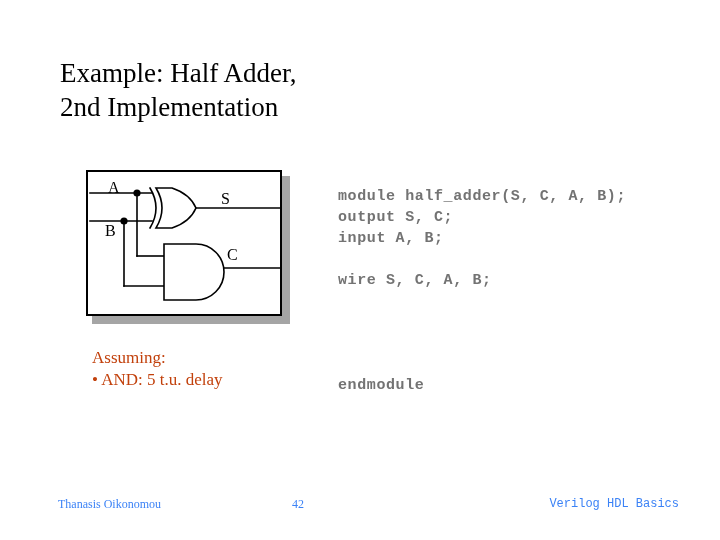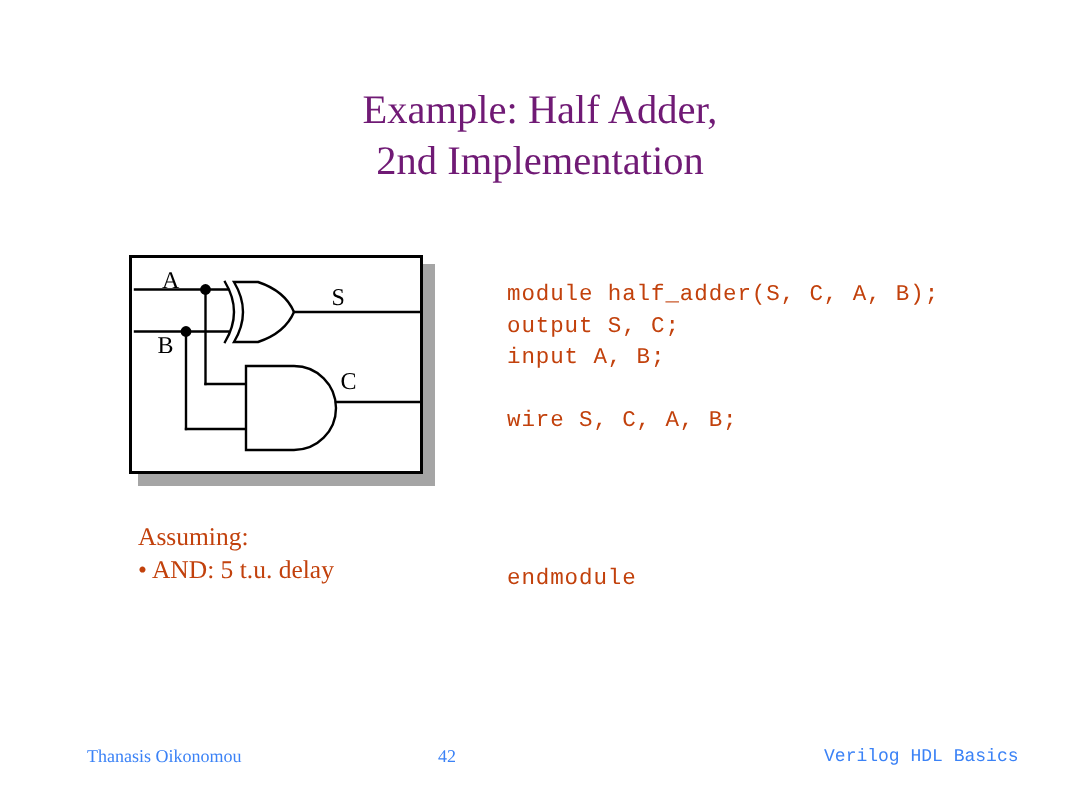--- a/index.html
+++ b/index.html
@@ -16,25 +16,25 @@
     font-family: "Liberation Serif", "DejaVu Serif", serif;
     color: #000000;
   }
 
   
   #title {
     position: absolute;
     left: 60px;
     top: 56px;
     width: 600px;
-    text-align: center;
+    text-align: left;
     font-family: "Liberation Serif", "DejaVu Serif", serif;
     font-size: 27px;
     line-height: 34px;
-    color: #701a75;
+    color: #000000;
     white-space: pre-line;
   }
 
   
   #circuit-shadow {
     position: absolute;
     left: 92px;
     top: 176px;
     width: 198px;
     height: 148px;
@@ -87,22 +87,23 @@
   }
 
   
   .code-block {
     position: absolute;
     left: 338px;
     font-family: "Liberation Mono", "DejaVu Sans Mono", monospace;
     font-size: 15px;
     line-height: 21px;
     letter-spacing: 0.6px;
-    color: #c2410c;
+    color: #737373;
     white-space: pre;
+    font-weight: bold;
   }
   #code-1 { top: 186px; }
   #code-2 { top: 270px; }
   #code-3 { top: 312px; }
   #code-4 { top: 375px; }
 
   
   .footer-text {
     position: absolute;
     top: 497px;

